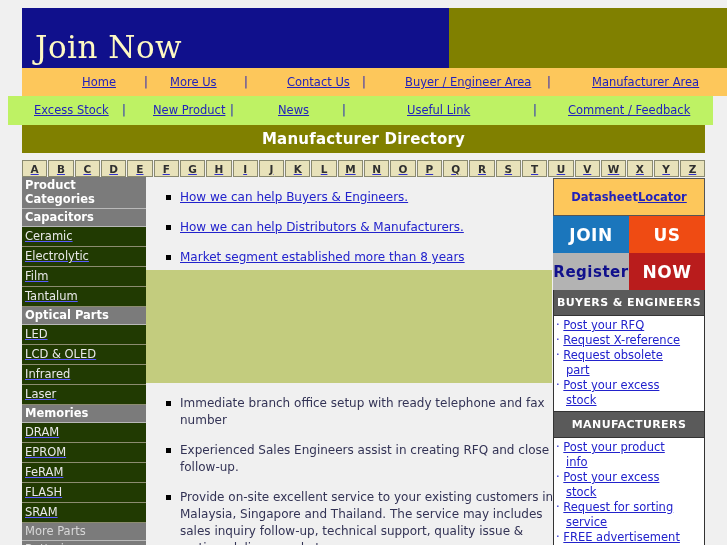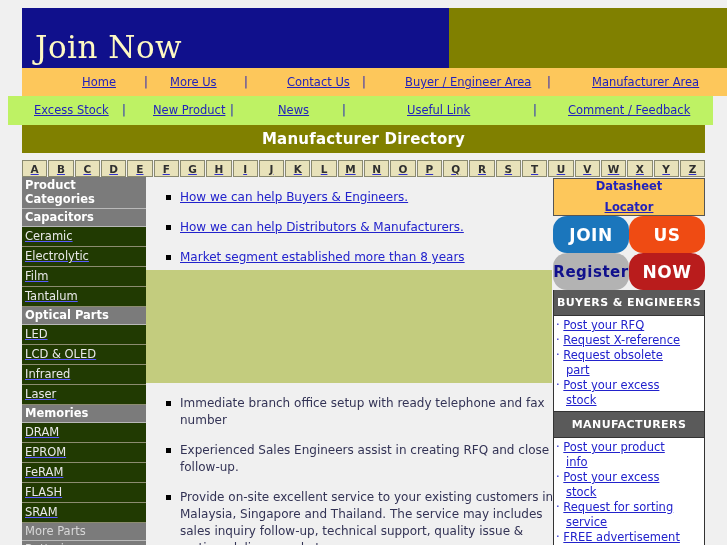--- a/index.html
+++ b/index.html
@@ -198,43 +198,42 @@
     position: absolute;
     left: 553px; top: 178px;
     width: 152px;
   }
   .ds-locator {
     background: #fdc75b;
     border: 1px solid #555555;
     box-sizing: border-box;
     height: 38px;
     display: flex;
-    flex-direction: column;
+    flex-direction: row;
     align-items: center;
-    justify-content: space-between;
+    justify-content: center;
     font-size: 11.5px;
     font-weight: bold;
     color: #2222bb;
     line-height: 15px;
     cursor: pointer;
   }
   .ds-locator .l2 { text-decoration: underline; }
   .badge-row { display: flex; height: 37px; }
   .badge {
     flex: 1 1 0;
     display: flex;
     align-items: center;
     justify-content: center;
     font-family: "DejaVu Sans", "Liberation Sans", sans-serif;
     font-weight: bold;
     font-size: 17px;
     letter-spacing: 0.5px;
     cursor: pointer;
     box-sizing: border-box;
-    border-radius: 14px;
   }
   .badge-join { background: #1b76bc; color: #ffffff; }
   .badge-us   { background: #ef4b13; color: #ffffff; }
   .badge-reg  { background: #b3b3b3; color: #10108c; font-size: 15px; }
   .badge-now  { background: #b91c1c; color: #ffffff; }
 
   .grp-head {
     background: #5a5a5a;
     color: #ffffff;
     font-size: 11px;

